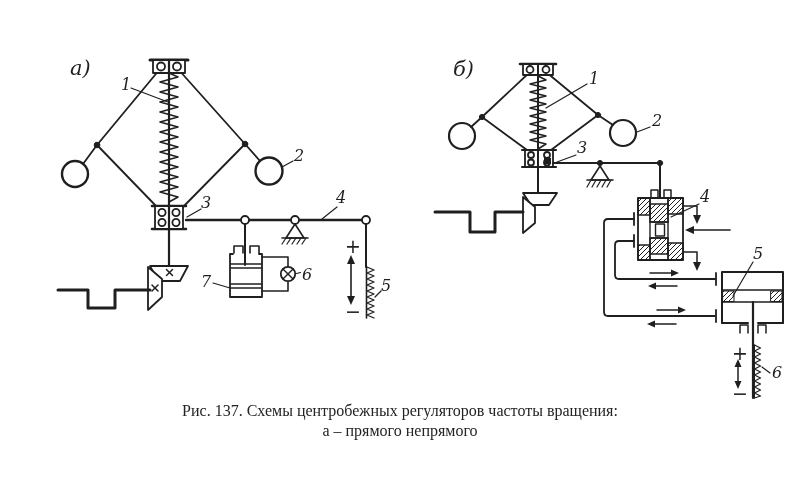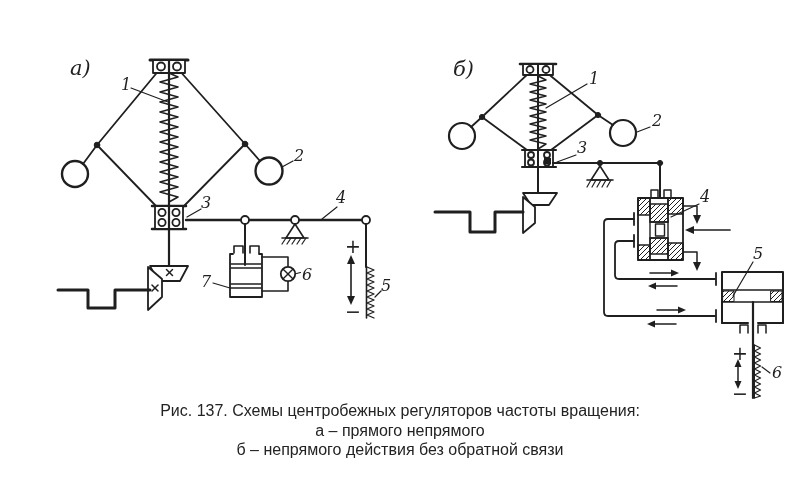--- a/index.html
+++ b/index.html
@@ -1,21 +1,21 @@
 <!DOCTYPE html>
 <html><head>
 <meta charset="utf-8">
 <style>
   html,body{margin:0;padding:0;background:#ffffff;}
   .page{position:relative;width:800px;height:495px;background:#ffffff;overflow:hidden;
         font-family:"Liberation Sans",sans-serif;}
   .figure-svg{position:absolute;left:0;top:0;}
   .caption{position:absolute;left:0;top:401px;width:100%;text-align:center;
            color:#232323;font-size:16px;line-height:19.5px;
-           font-family:Liberation Sans, sans-serif;}
+           font-family:Liberation Serif, serif;}
   text.part{font-family:"DejaVu Serif",serif;font-style:italic;font-size:16px;fill:#1f1f1f;stroke:none;}
   text.panel{font-family:"DejaVu Serif",serif;font-style:italic;font-size:21px;fill:#1f1f1f;stroke:none;}
   text.sign{font-family:"DejaVu Sans",sans-serif;font-size:19px;fill:#1f1f1f;stroke:none;}
 </style>
 </head>
 <body>
 
 <div class="page">
 <svg class="figure-svg" width="800" height="400" viewBox="0 0 800 400">
   <defs>
@@ -291,15 +291,14 @@
     <text class="part" x="577" y="153">3</text>
     <text class="part" x="700" y="202">4</text>
     <text class="part" x="753" y="259">5</text>
     <text class="part" x="772" y="378">6</text>
   </g>
 </svg>
 
 <div class="caption">
   <div>Рис. 137. Схемы центробежных регуляторов частоты вращения:</div>
   <div>а – прямого непрямого</div>
-  <div>б – непрямого действия без обратной связи</div>
 </div>
 </div>
 
 </body></html>

